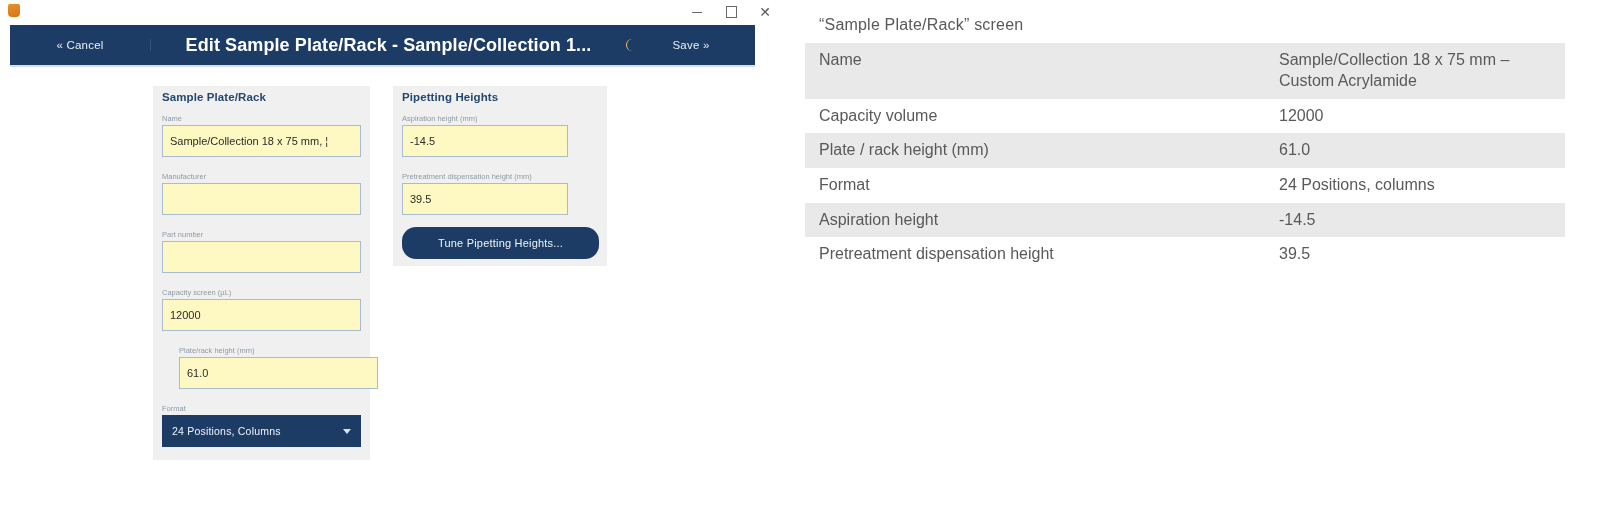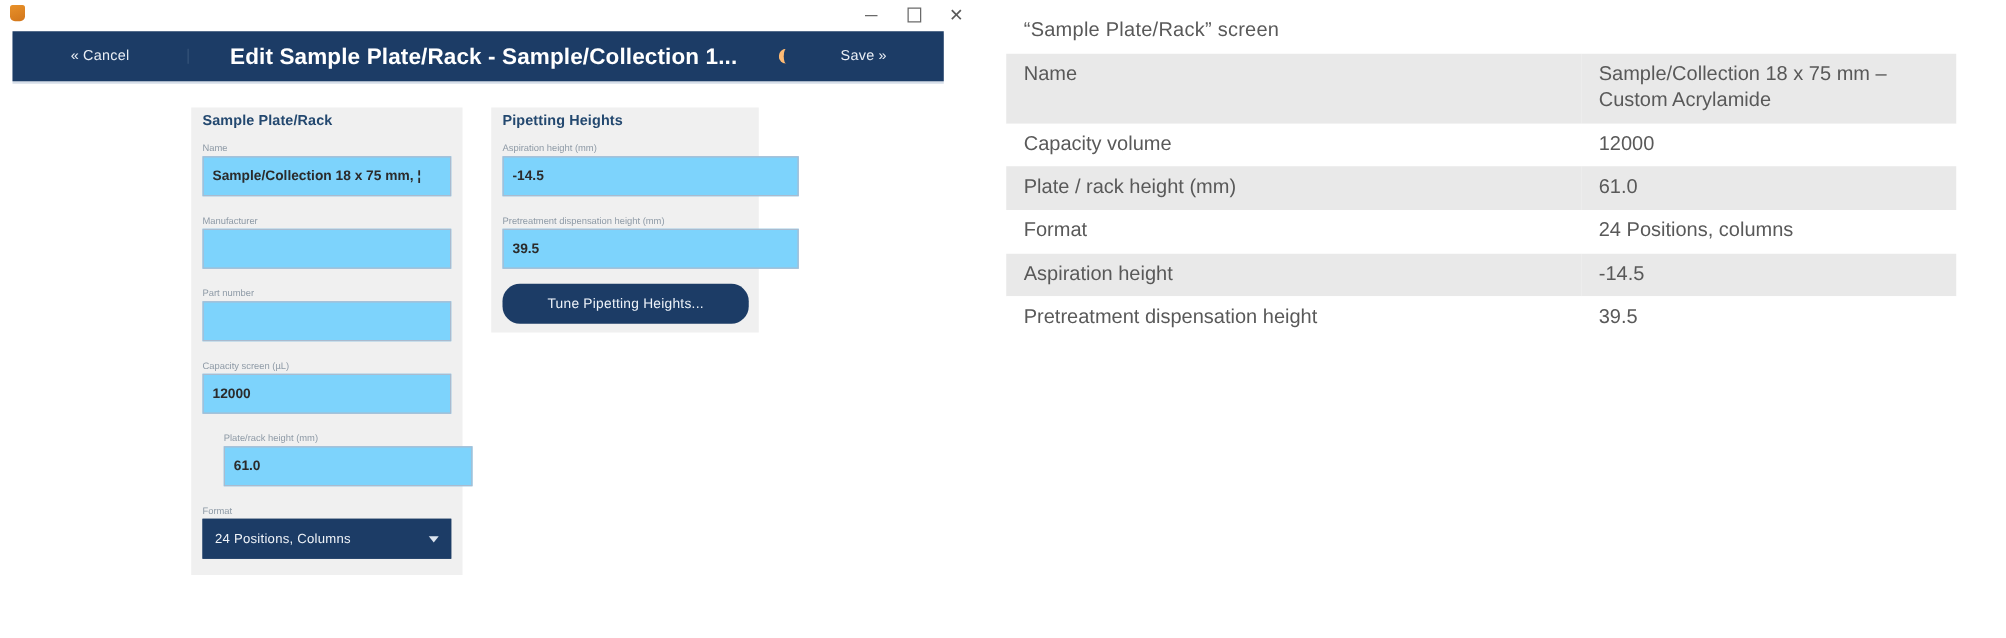--- a/index.html
+++ b/index.html
@@ -116,21 +116,21 @@
     white-space: nowrap;
     overflow: hidden;
   }
   .cmd-save {
     width: 128px;
     display: flex;
     align-items: center;
     justify-content: center;
     color: #e9eef5;
     font-size: 11.5px;
-    border-left: 4px solid #fdba74;
+    border-left: 1px solid #fdba74;
     letter-spacing: .2px;
     border-radius: 15px;
   }
 
   
   .panel {
     position: absolute;
     background: #f0f0f0;
     box-sizing: border-box;
   }
@@ -154,40 +154,40 @@
     font-size: 11.5px;
     font-weight: bold;
     color: #23486f;
     letter-spacing: .1px;
   }
   .field {
     position: absolute;
     left: 9px;
     width: 199px;
   }
-  #panel-pipetting .field { width: 237px; }
+  #panel-pipetting .field { width: 166px; }
   .field-label {
     display: block;
     font-size: 7.5px;
     color: #8e9aa6;
     margin-bottom: 2px;
     letter-spacing: 0px;
     white-space: nowrap;
   }
   .field-input {
     box-sizing: border-box;
     width: 100%;
     height: 32px;
-    background: #7dd3fc;
+    background: #fef9c3;
     border: 1px solid #a9bbcf;
     display: flex;
     align-items: center;
     padding: 0 7px;
     font-size: 11px;
-    font-weight: bold;
+    font-weight: normal;
     color: #2b2b2b;
     white-space: nowrap;
     overflow: hidden;
   }
   .field-input.empty { color: transparent; }
   .field-select {
     box-sizing: border-box;
     width: 100%;
     height: 32px;
     background: #1c3c66;

